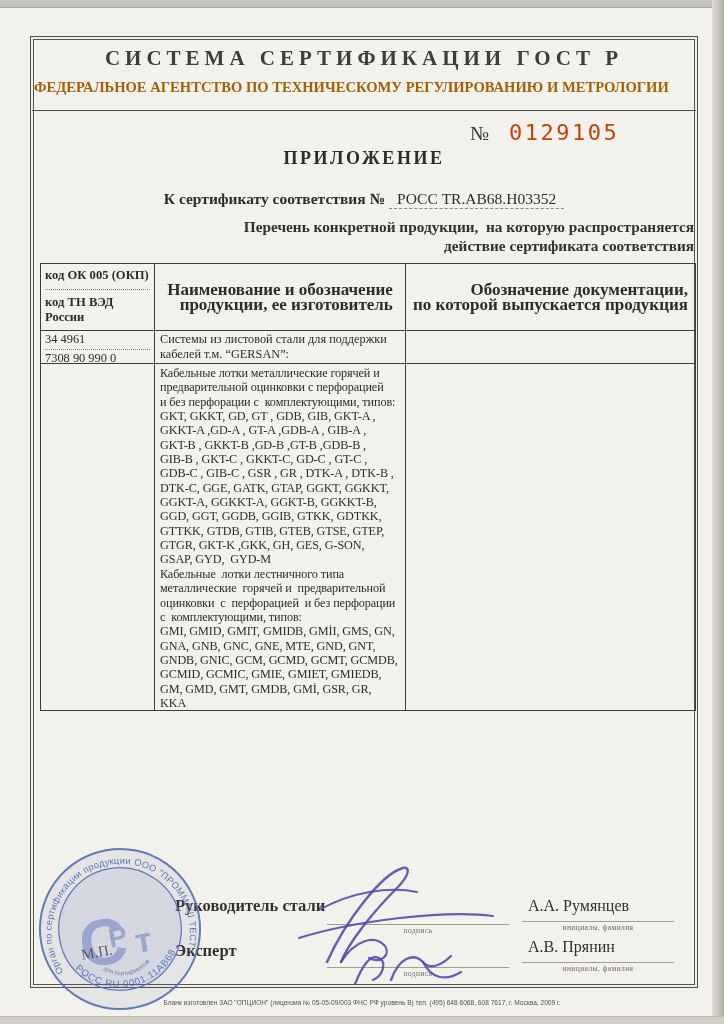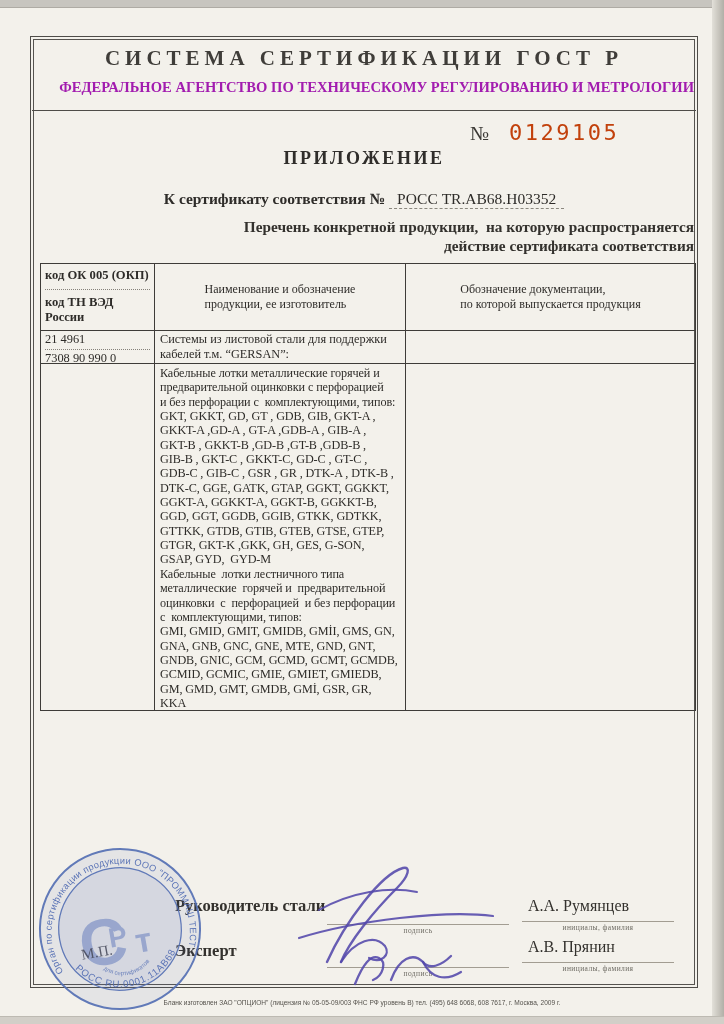--- a/index.html
+++ b/index.html
@@ -13,22 +13,22 @@
   .edge-top    { position:absolute; left:0; top:0; width:100%; height:7px; background:#c7c5bf; border-bottom:1px solid #aeaba4; }
   .edge-right  { position:absolute; right:0; top:0; width:12px; height:100%; background:linear-gradient(to right,#e2e0d9,#b2afa7); }
   .edge-bottom { position:absolute; left:0; bottom:0; width:100%; height:7px; background:#d2cfc8; border-top:1px solid #bdbab2; }
 
   
   .frame { position:absolute; left:30px; top:36px; width:666px; height:950px; border:1.6px solid #4e4c48; }
   .frame-inner { position:absolute; inset:2px; border:1px solid #55534f; }
 
   .hdr-line1 { position:absolute; left:34px; top:46px; width:660px; text-align:center;
     font-size:21px; font-weight:bold; letter-spacing:5px; color:#3f3d39; }
-  .hdr-line2 { position:absolute; left:34px; top:79px; width:660px; text-align:right;
-    font-size:14.6px; font-weight:bold; color:#a21caf; }
+  .hdr-line2 { position:absolute; left:34px; top:79px; width:660px; text-align:left;
+    font-size:14.6px; font-weight:bold; color:#a16207; }
   .hdr-rule  { position:absolute; left:32px; top:110px; width:664px; border-top:1.6px solid #4e4c48; }
 
   .doc-no { position:absolute; left:470px; top:120px; white-space:nowrap; }
   .doc-no .sign   { font-size:20px; color:#3a3834; }
   .doc-no .digits { font-family:"DejaVu Sans Mono", monospace; font-size:22px; color:#c2410c;
     letter-spacing:2.5px; margin-left:16px; }
 
   .title { position:absolute; left:34px; top:148px; width:660px; text-align:center;
     font-size:18px; font-weight:bold; letter-spacing:2.5px; color:#2f2d2a; }
 
@@ -44,22 +44,22 @@
     border:1.5px solid #3e3c38; display:grid;
     grid-template-columns:114px 251px 1fr; grid-template-rows:67px 33px 1fr;
     box-sizing:border-box; }
   .tbl > div { box-sizing:border-box; }
   .br { border-right:1px solid #3e3c38; }
   .bb { border-bottom:1px solid #3e3c38; }
 
   .c-codes-hdr { display:flex; flex-direction:column; justify-content:space-between;
     padding:4px 4px 5px; font-size:12.6px; font-weight:600; }
   .dotline { border-top:1px dotted #85817a; margin:2px 0; }
-  .c-center-hdr { display:flex; align-items:center; justify-content:center; text-align:left;
-    font-size:12px; font-weight:400; white-space:pre-line; line-height:15.5px; padding:2px; }
+  .c-center-hdr { display:flex; align-items:center; justify-content:center; text-align:right;
+    font-size:17px; font-weight:700; white-space:pre-line; line-height:15.5px; padding:2px; }
 
   .c-codes { padding:1px 4px; font-size:12.4px; }
   .c-codes .top { border-bottom:1px dotted #85817a; padding-bottom:2px; }
   .c-codes .bot { padding-top:1px; }
   .c-name { padding:1px 5px; font-size:12.3px; line-height:15px; white-space:pre-line; }
   .c-list { padding:2px 5px; font-size:12.2px; line-height:14.35px; white-space:pre-wrap;
     letter-spacing:-0.1px; overflow:hidden; }
 
   
   .sig-role { position:absolute; font-size:16.5px; font-weight:bold; color:#33312d; }
@@ -115,21 +115,21 @@
       <div>код ОК 005 (ОКП)</div>
       <div class="dotline"></div>
       <div>код ТН ВЭД России</div>
     </div>
     <div class="br bb c-center-hdr">Наименование и обозначение
 продукции, ее изготовитель</div>
     <div class="bb c-center-hdr">Обозначение документации,
 по которой выпускается продукция</div>
 
     <div class="br bb c-codes">
-      <div class="top">21 4961</div>
+      <div class="top">34 4961</div>
       <div class="bot">7308 90 990 0</div>
     </div>
     <div class="br bb c-name">Системы из листовой стали для поддержки
 кабелей т.м. “GERSAN”:</div>
     <div class="bb"></div>
 
     <div class="br"></div>
     <div class="br c-list">Кабельные лотки металлические горячей и
 предварительной оцинковки с перфорацией
 и без перфорации с  комплектующими, типов:

